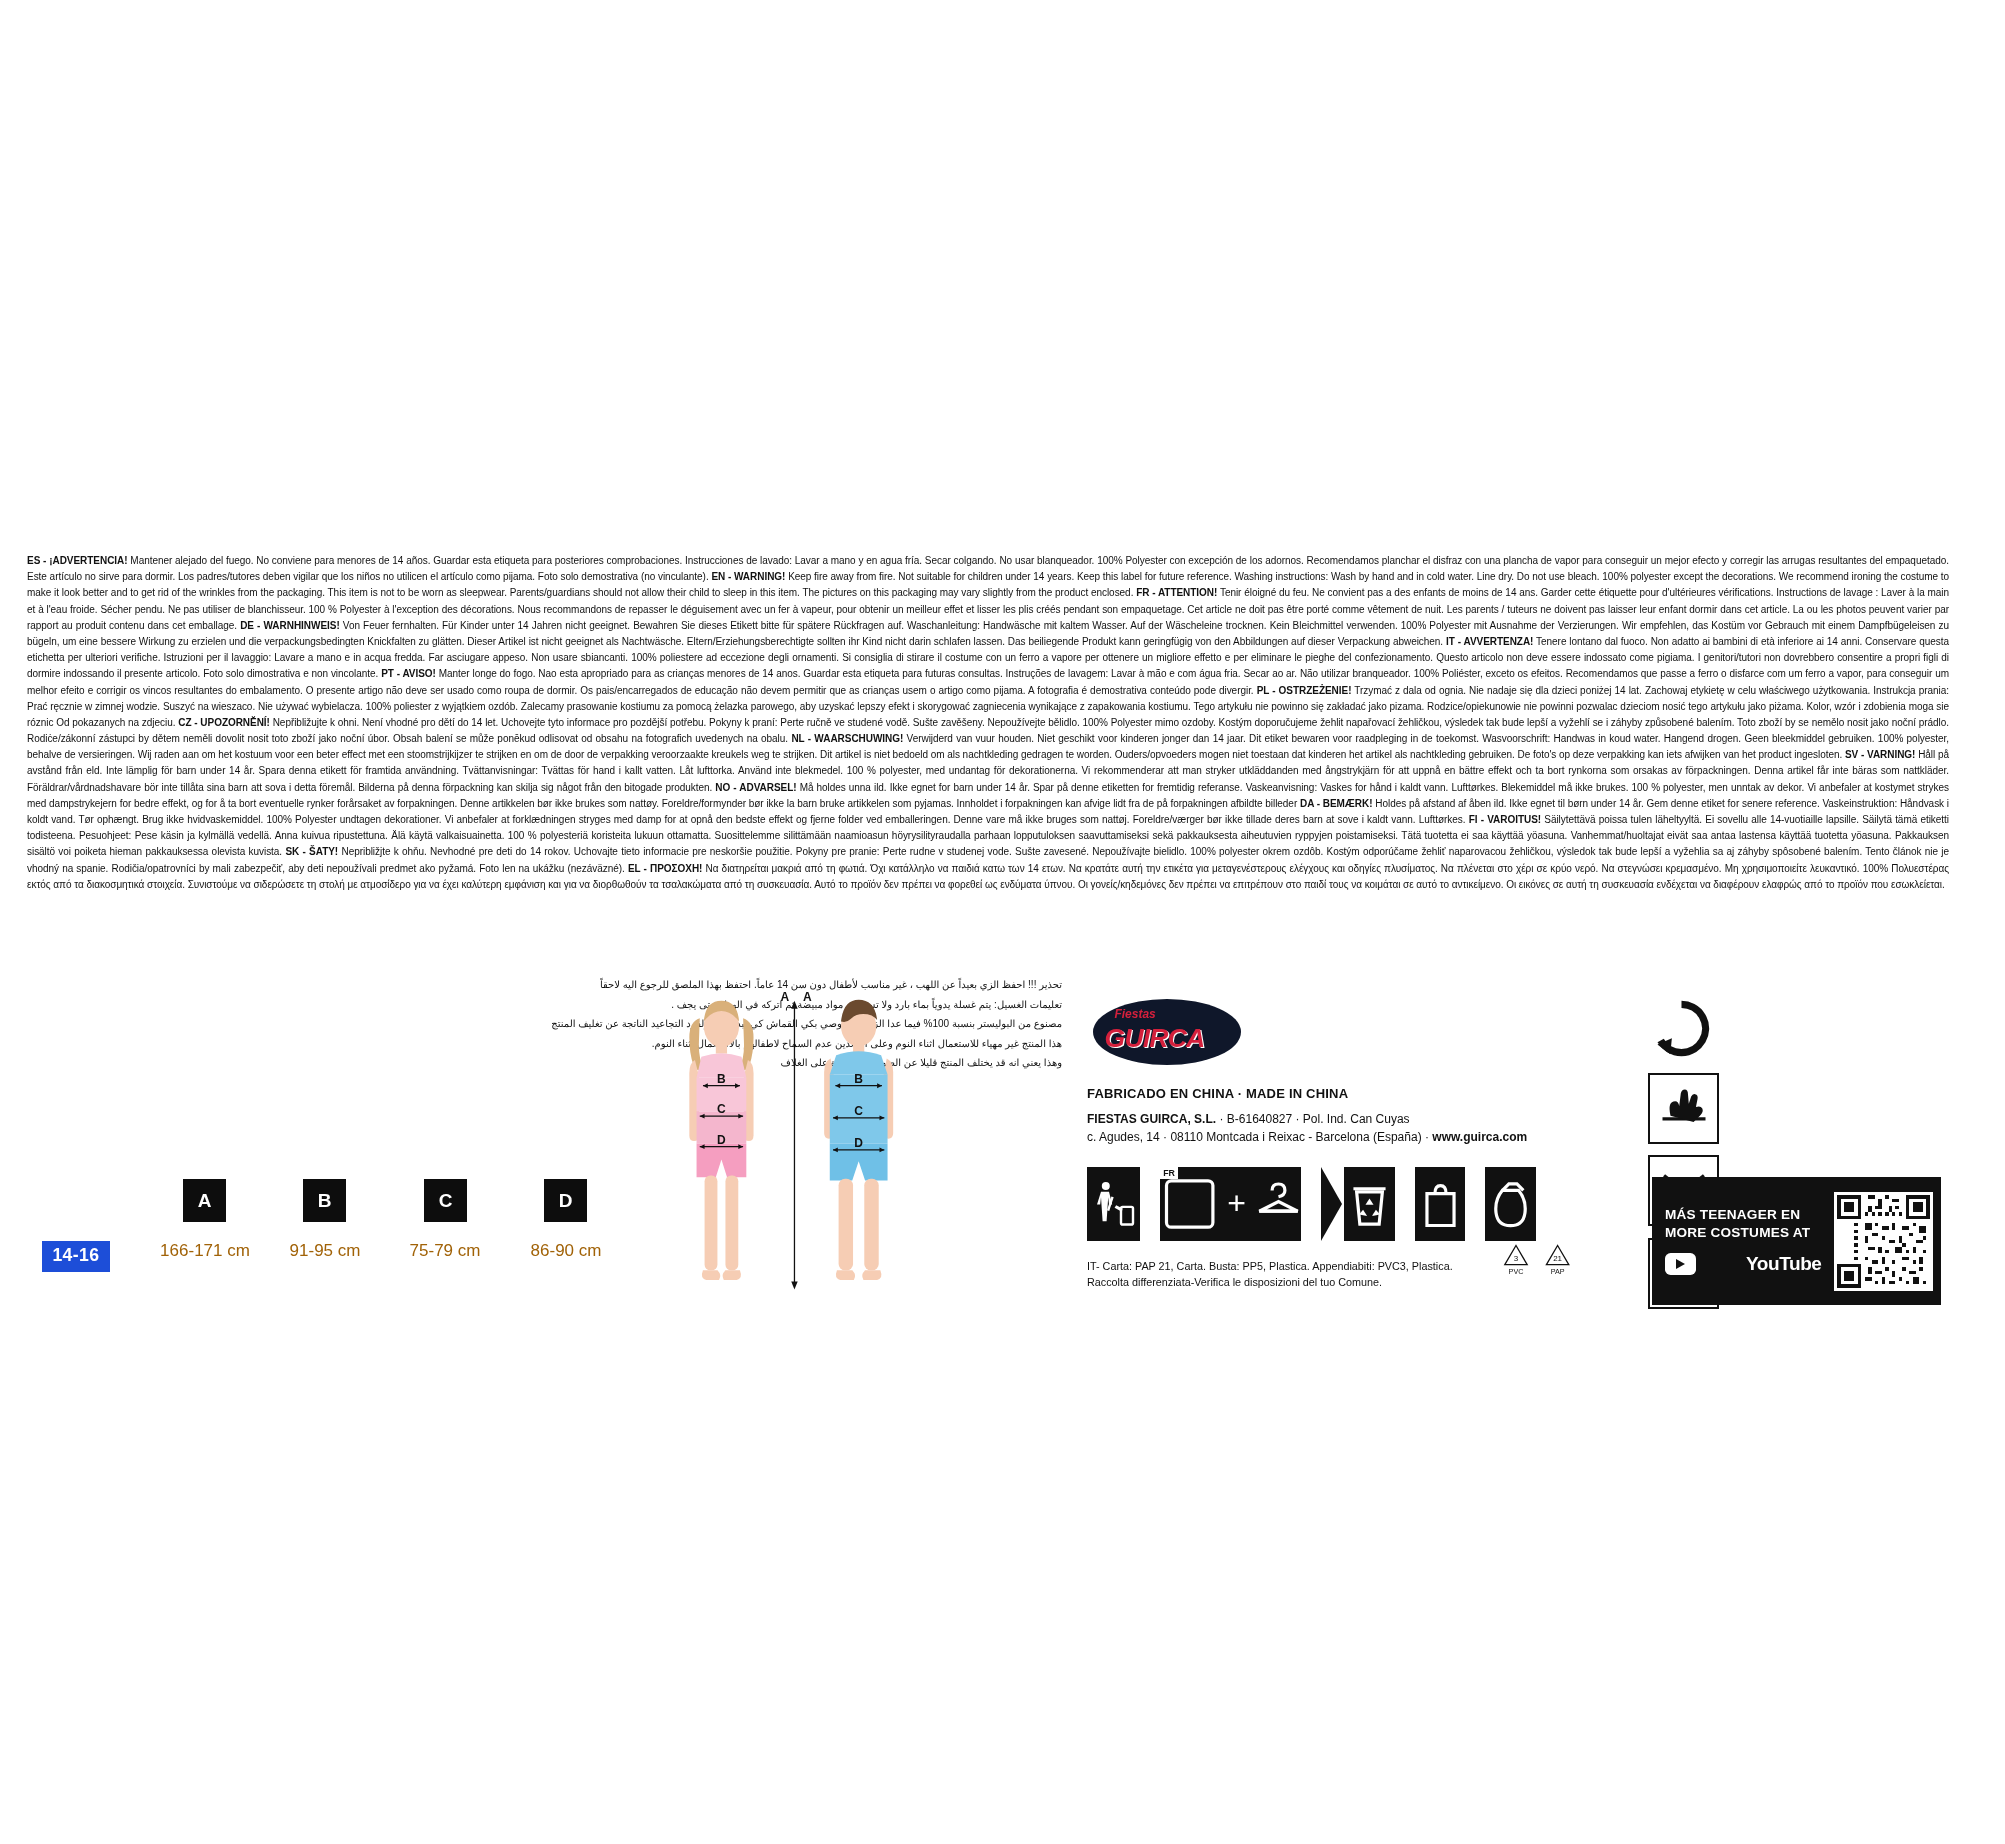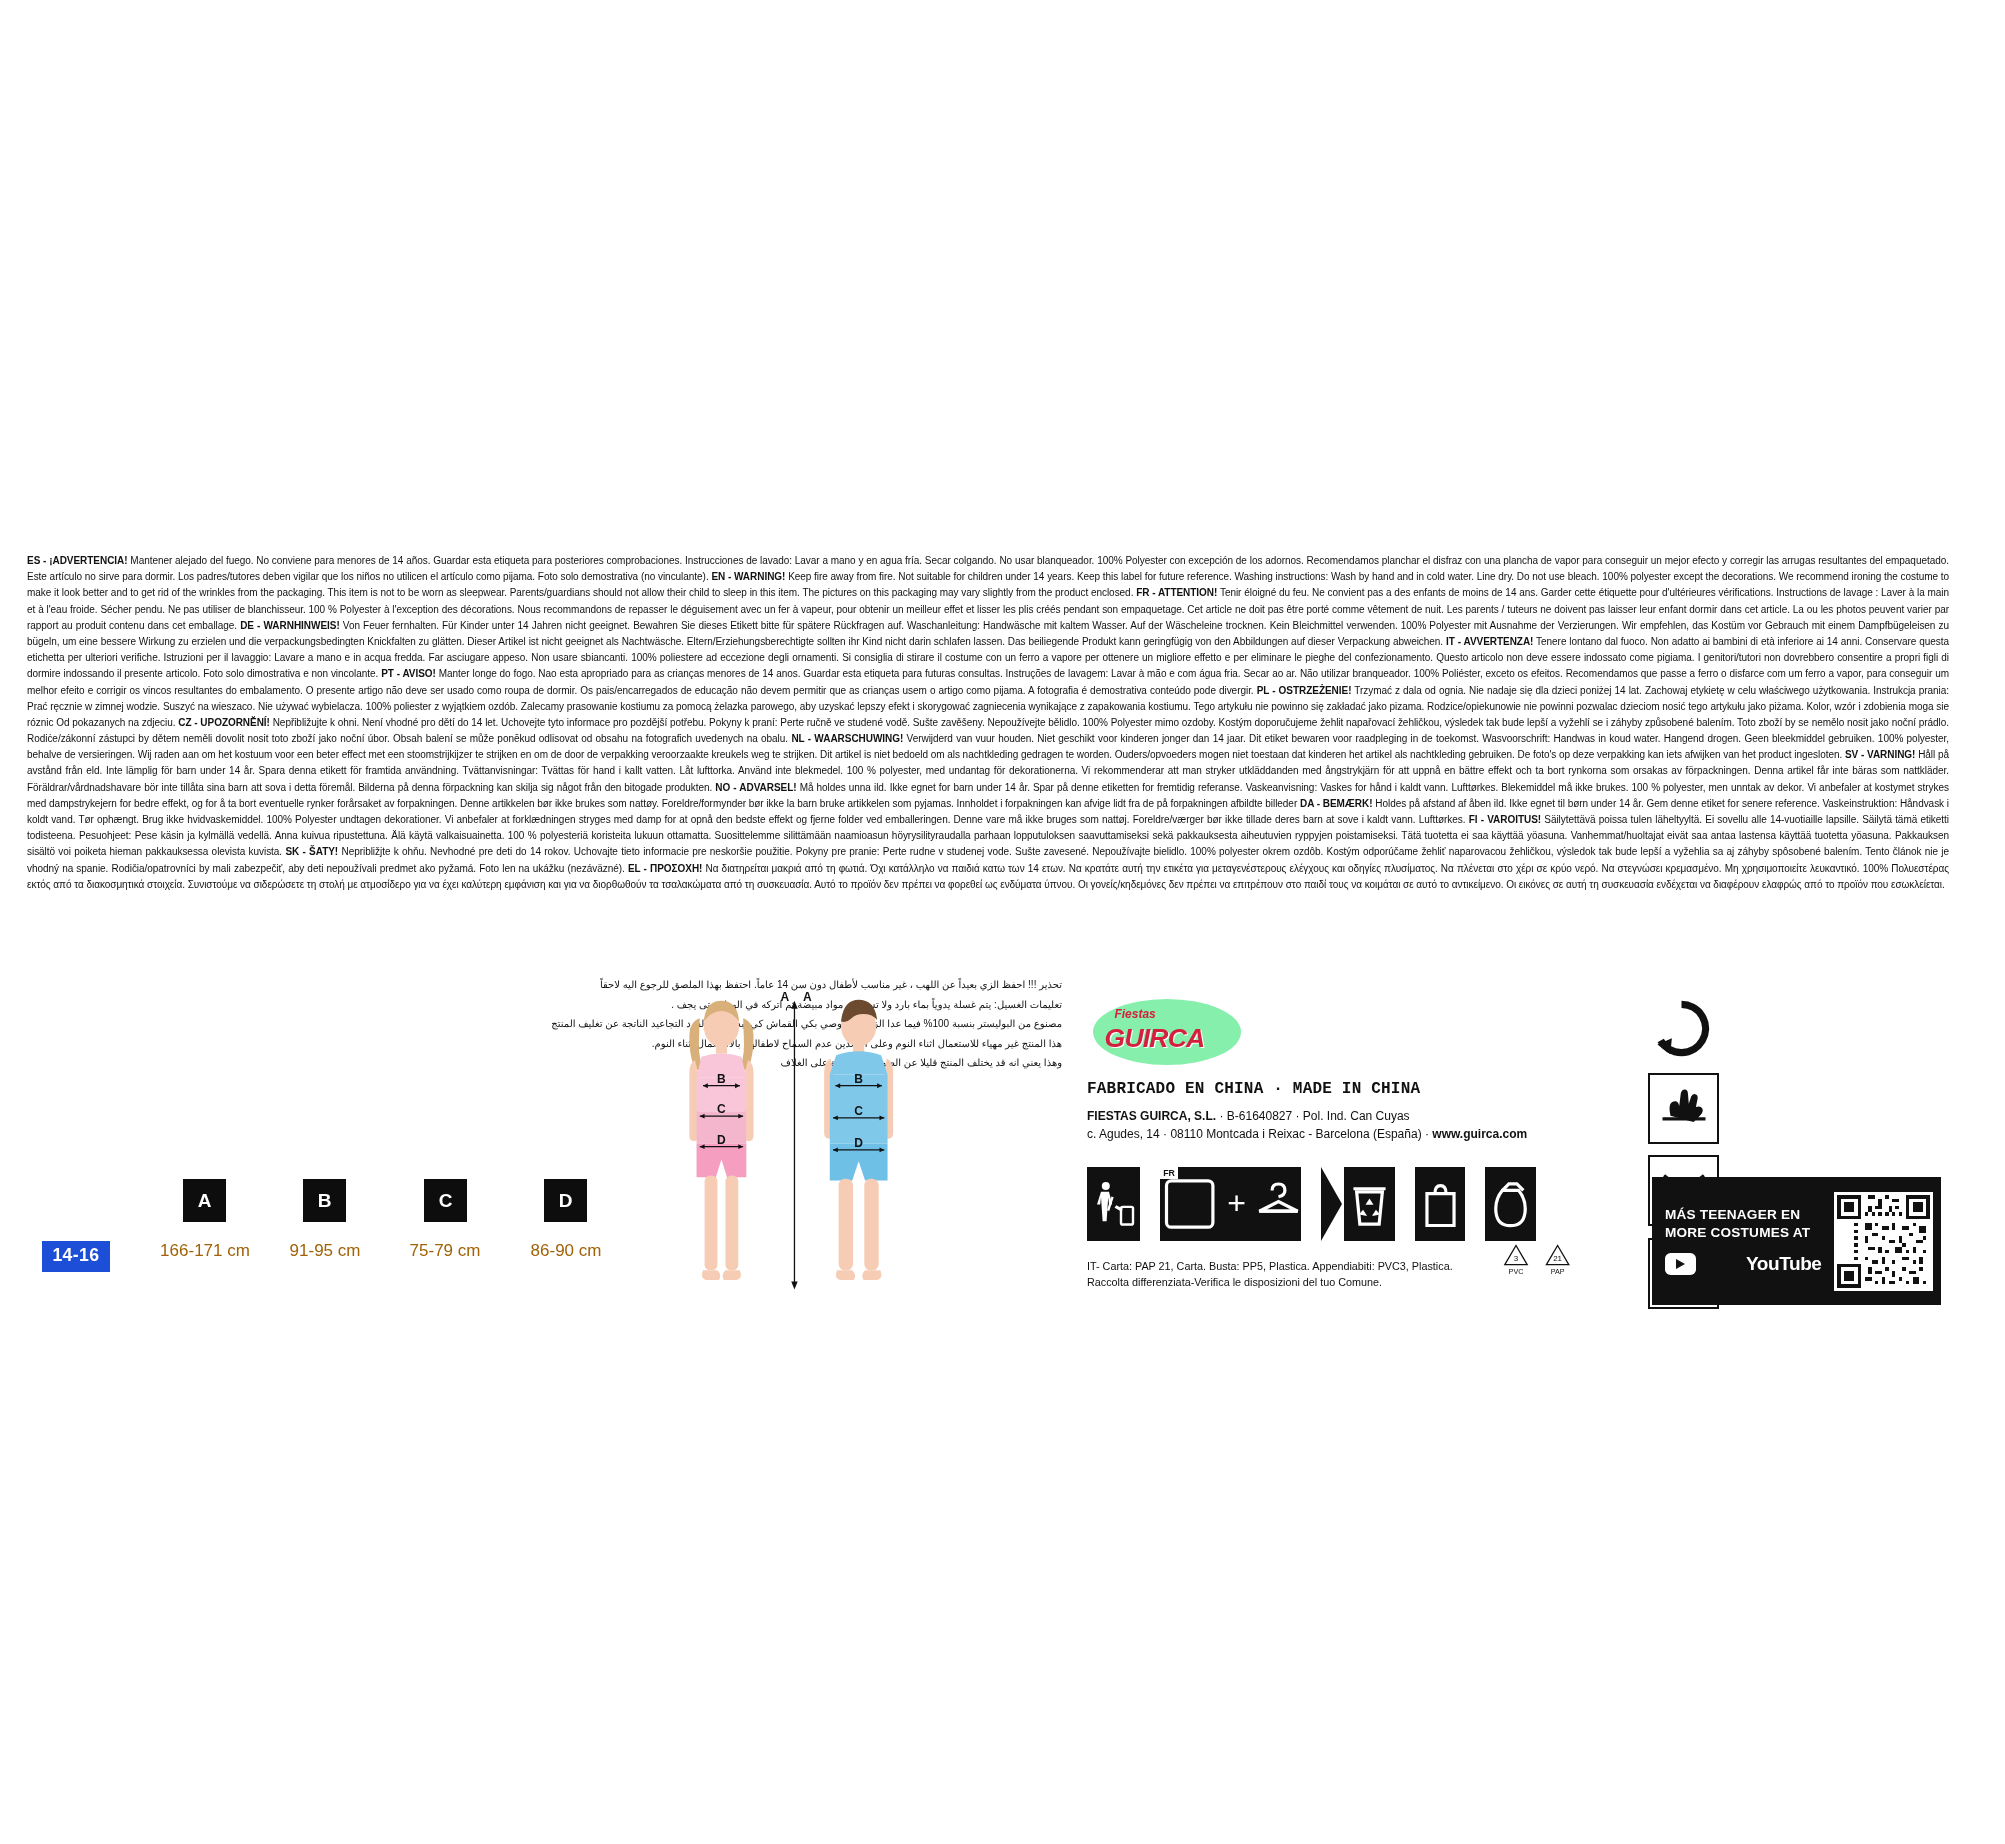--- a/index.html
+++ b/index.html
@@ -78,40 +78,39 @@
     letter-spacing:0.4px;
   }
 
   
   .figures { position:absolute; left:666px; top:983px; width:281px; height:321px; }
   
   .brandcol { position:absolute; left:1087px; top:999px; width:505px; }
   .logo-oval {
     width:148px; height:66px;
     border-radius:50%;
-    background:#86efac;
+    background:#0f172a;
     position:relative;
     margin-left:6.4px;
     text-decoration:underline;
   }
   .logo-fiestas {
     position:absolute; left:21px; top:8px;
     font-size:12px; color:#d4203c; font-weight:bold; font-style:italic;
   }
   .logo-guirca {
     position:absolute; left:11.2px; top:24px;
     font-size:26.5px; color:#d4203c; font-weight:bold; font-style:italic;
     letter-spacing:-0.8px;
     text-shadow:1.2px 1.2px 0 #fff;
   }
   .made {
-    margin-top:15px;
-    font-size:16px; font-weight:bold; color:#111;
+    margin-top:21px;
+    font-size:13px; font-weight:bold; color:#111;
     letter-spacing:0.2px;
-    font-family:Liberation Mono, monospace;
   }
   .addr { margin-top:8.8px; font-size:12px; color:#111; line-height:1.5; }
 
   
   .picto-strip {
     position:absolute; left:1087px; top:1167px;
     height:74px; width:469px;
     display:flex; align-items:stretch;
   }
   .picto-cell {

